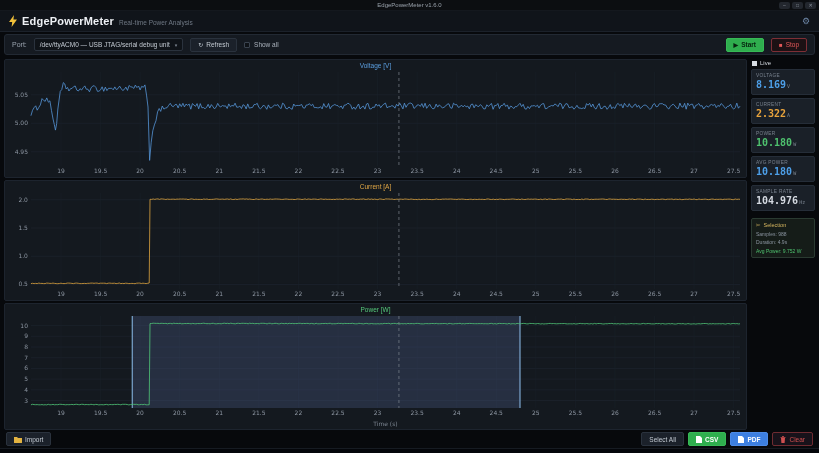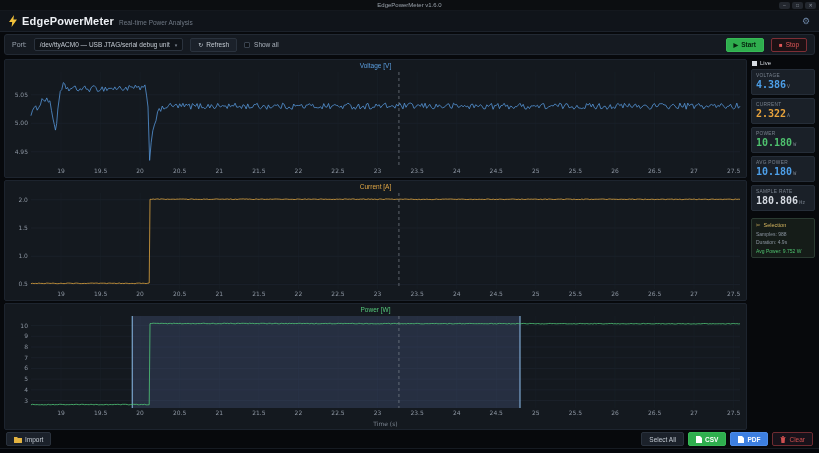--- a/index.html
+++ b/index.html
@@ -288,37 +288,37 @@
     </div>
 
   <div class="sidebar">
     <div class="live-row">
       <span class="live-sq"></span>
       <span>Live</span>
     </div>
     <div id="cards">
         <div class="card" style="margin-bottom: 3px;">
           <div class="card-label">VOLTAGE</div>
-          <div class="card-value" style="color: rgb(77, 159, 232);"><span class="v">4.386</span><span class="card-unit">V</span></div>
+          <div class="card-value" style="color: rgb(77, 159, 232);"><span class="v">8.169</span><span class="card-unit">V</span></div>
         </div>
         <div class="card" style="margin-bottom: 3px;">
           <div class="card-label">CURRENT</div>
           <div class="card-value" style="color: rgb(232, 163, 60);"><span class="v">2.322</span><span class="card-unit">A</span></div>
         </div>
         <div class="card" style="margin-bottom: 3px;">
           <div class="card-label">POWER</div>
           <div class="card-value" style="color: rgb(78, 192, 110);"><span class="v">10.180</span><span class="card-unit">W</span></div>
         </div>
         <div class="card" style="margin-bottom: 3px;">
           <div class="card-label">AVG POWER</div>
           <div class="card-value" style="color: rgb(77, 159, 232);"><span class="v">10.180</span><span class="card-unit">W</span></div>
         </div>
         <div class="card" style="margin-bottom: 3px;">
           <div class="card-label">SAMPLE RATE</div>
-          <div class="card-value" style="color: rgb(213, 218, 225);"><span class="v">180.806</span><span class="card-unit">Hz</span></div>
+          <div class="card-value" style="color: rgb(213, 218, 225);"><span class="v">104.976</span><span class="card-unit">Hz</span></div>
         </div>
       </div>
     <div class="sel-box">
       <div class="sel-title">
         <span>✂</span>
         <span>Selection</span>
       </div>
       <div id="sel-rows">
           <div class="sel-row">Samples: 988</div>
           <div class="sel-row">Duration: 4.9s</div>

